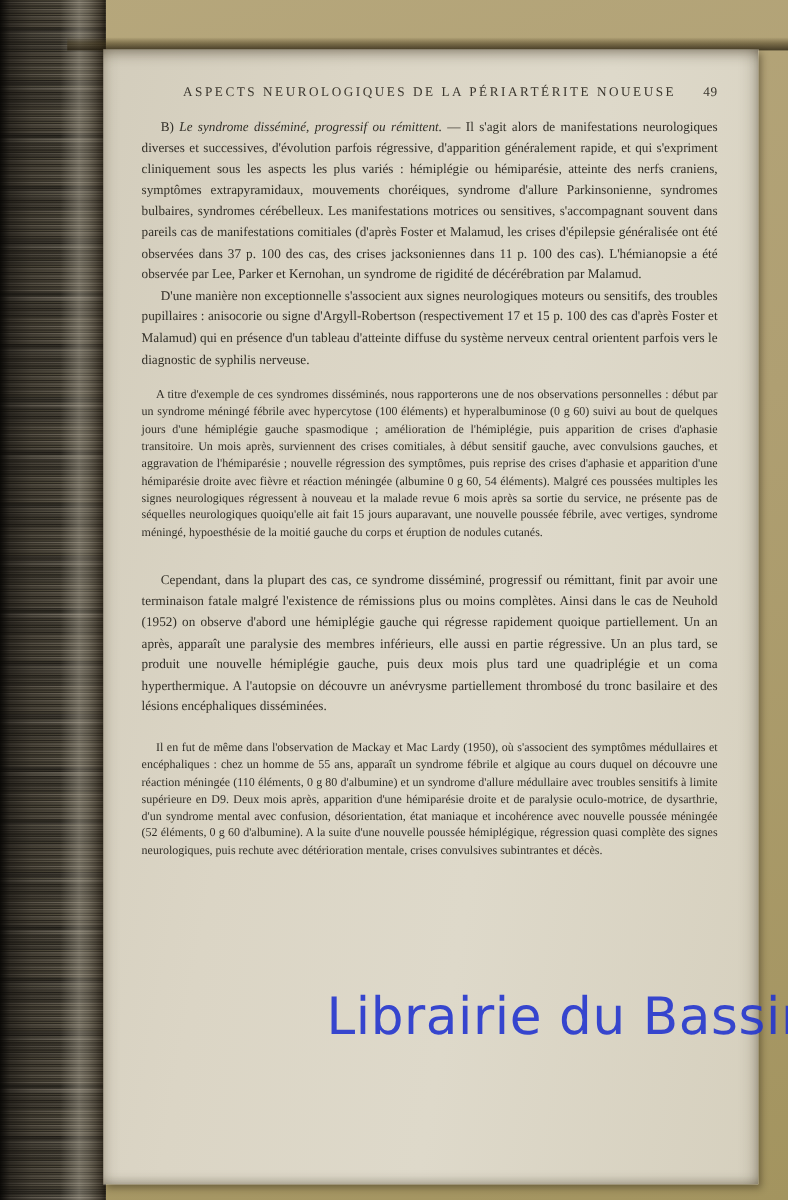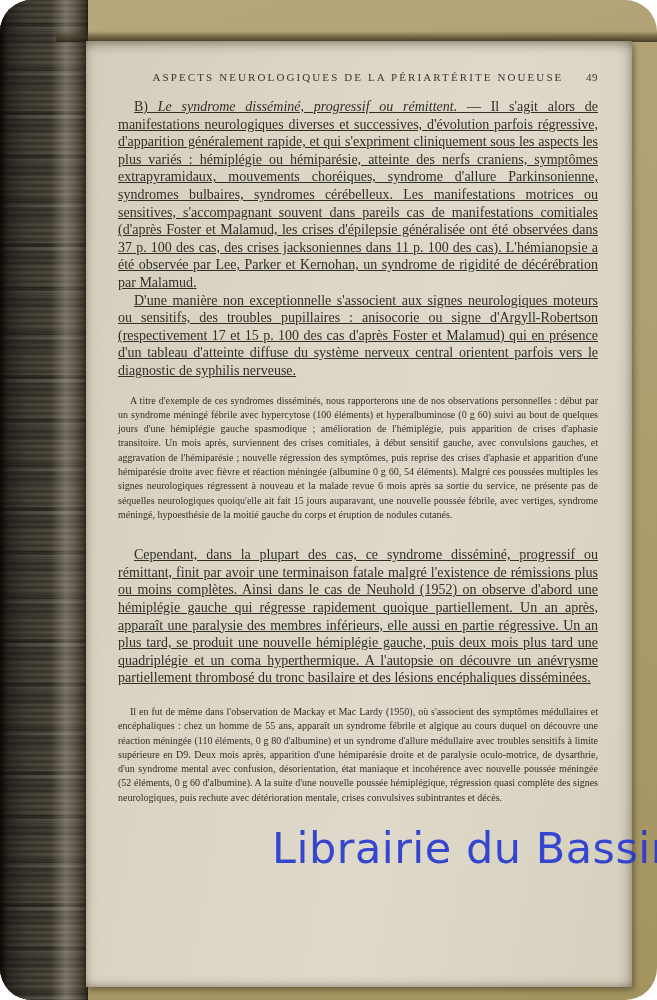--- a/index.html
+++ b/index.html
@@ -6,21 +6,20 @@
   body {
     width: 657px; height: 1000px;
     font-family: "Liberation Serif", serif;
     overflow: hidden;
   }
   .photo {
     position: relative;
     width: 657px; height: 1000px;
     background: linear-gradient(160deg, #b6a77c 0%, #af9f72 45%, #a3945f 100%);
     overflow: hidden;
-    border-radius: 32px;
   }
   
   .book-edges {
     position: absolute; left: 0; top: 0; width: 88px; height: 100%;
     background:
       linear-gradient(to right,
         rgba(8,7,5,.95) 0px, rgba(25,22,18,.62) 8px,
         rgba(50,45,37,.32) 26px, rgba(95,88,74,.12) 50px,
         rgba(195,188,170,.42) 66px, rgba(150,142,124,.40) 74px,
         rgba(58,50,38,.55) 84px, rgba(28,23,15,.78) 88px),
@@ -61,26 +60,25 @@
     color: #3a362e;
     margin: 0 0 15px 0;
     white-space: nowrap;
   }
   .page-number {
     position: absolute; right: 0; top: 0;
     letter-spacing: 0.5px;
   }
   .body-text {
     margin: 0;
-    font-size: 14px;
+    font-size: 11px;
     line-height: 17.6px;
     text-align: justify;
     text-indent: 16px;
     hyphens: auto;
-    text-decoration: underline;
   }
   .small-text {
     margin: 14px 0 0 0;
     font-size: 10px;
     line-height: 14.3px;
     text-align: justify;
     text-indent: 12px;
     hyphens: auto;
   }
   .spaced { margin-top: 24px; }

